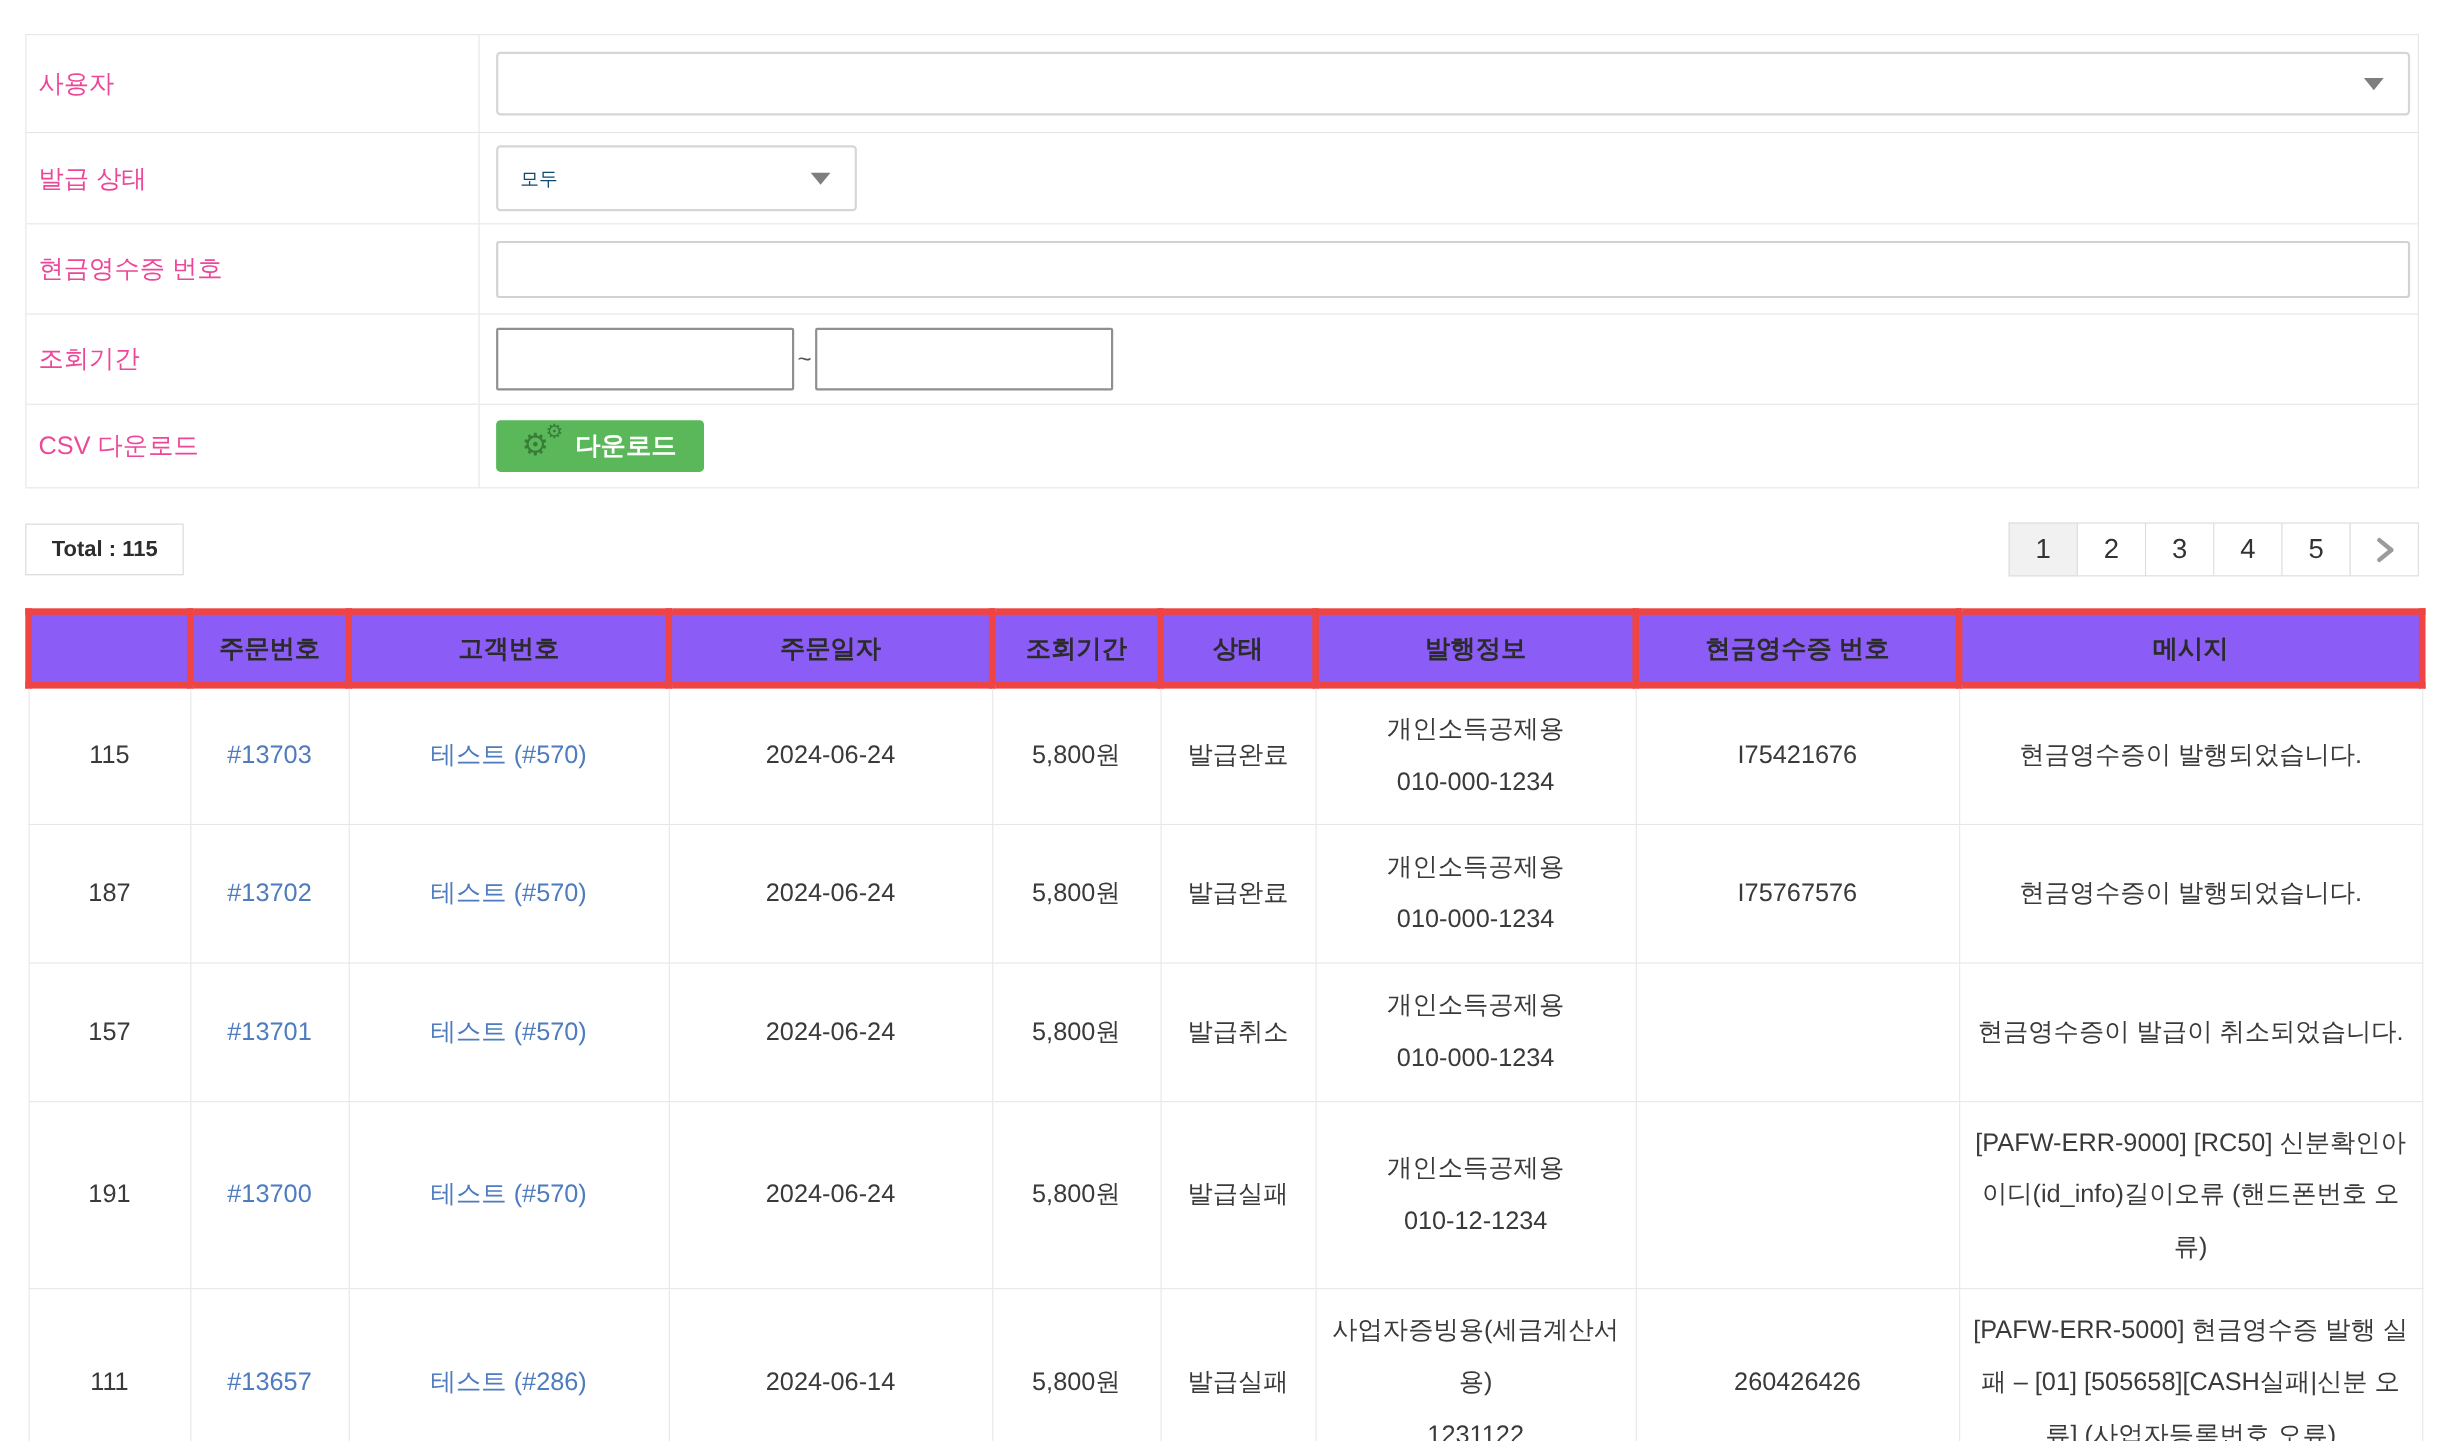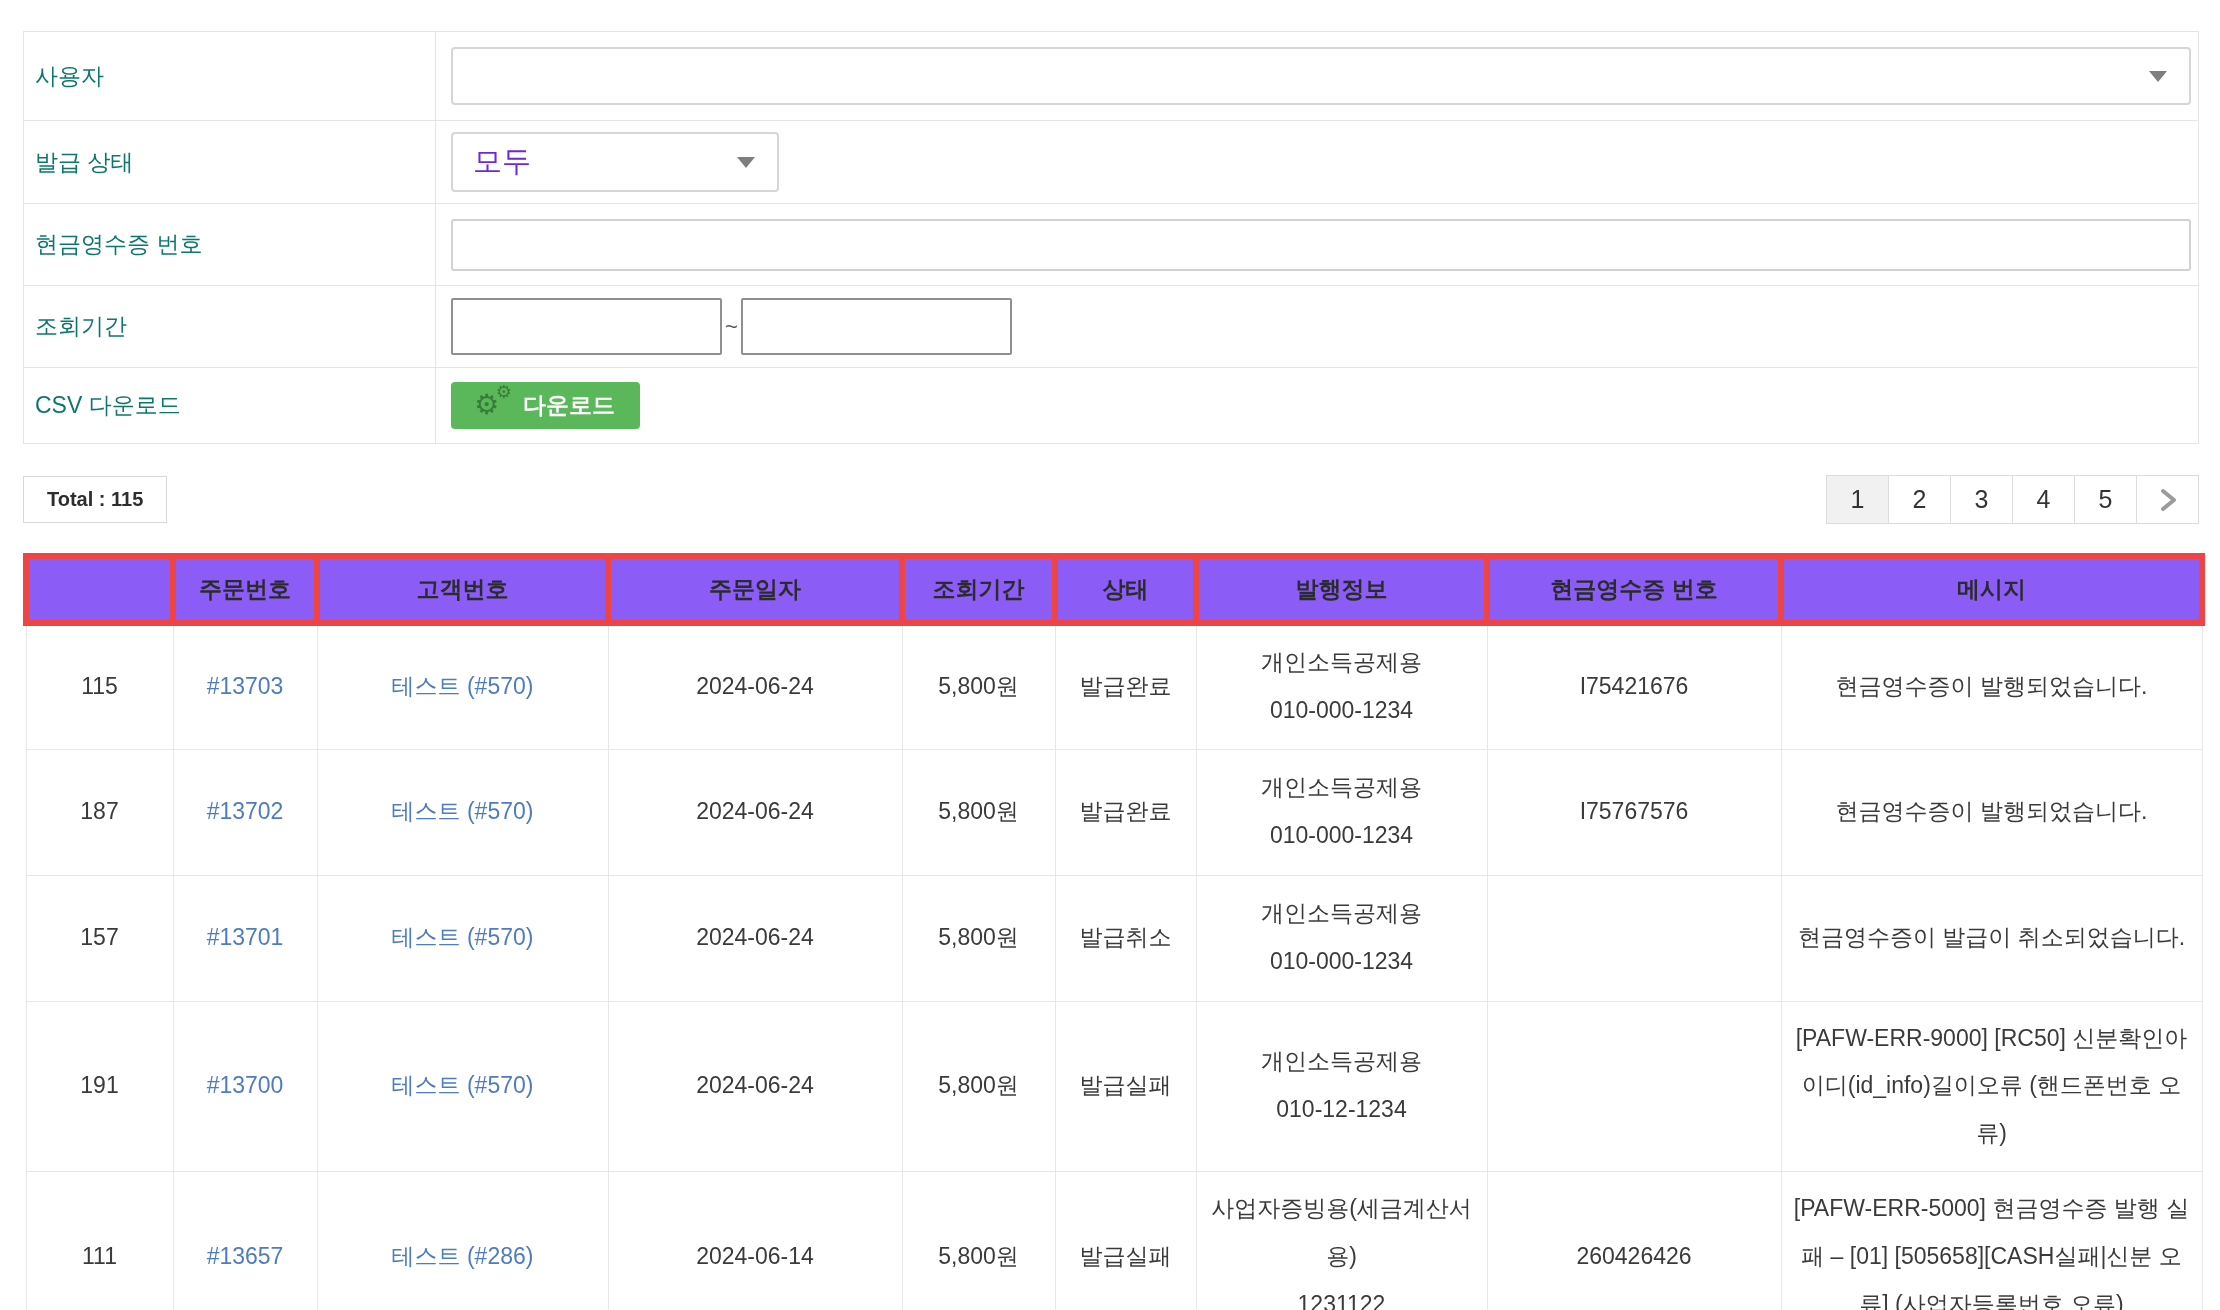--- a/index.html
+++ b/index.html
@@ -15,25 +15,25 @@
     font-family:"Liberation Sans","DejaVu Sans",sans-serif;color:var(--text);
   }
   .page{padding:31px 21px 0 23px;width:2220px;}
 
   
   .filter-table{width:2176px;border:1px solid var(--line);border-bottom:none;}
   .f-row{display:flex;border-bottom:1px solid var(--line);align-items:stretch;}
   .f-row.r1{height:89px;} .f-row.r2{height:83px;} .f-row.r3{height:82px;}
   .f-row.r4{height:82px;} .f-row.r5{height:76px;}
   .f-label{width:412px;flex:none;border-right:1px solid var(--line);
-    display:flex;align-items:center;padding-left:11px;font-size:23px;color:#0f766e;}
+    display:flex;align-items:center;padding-left:11px;font-size:23px;color:#ec4899;}
   .f-input{flex:1;display:flex;align-items:center;padding:0 7px 0 15px;}
 
   .sel{position:relative;border:2px solid #d6d6d6;border-radius:4px;background:#fff;
-    display:flex;align-items:center;font-size:29px;color:#6d28d9;}
+    display:flex;align-items:center;font-size:17px;color:#0c4a6e;}
   .sel .caret{position:absolute;right:22px;top:50%;margin-top:-5px;width:0;height:0;
     border-left:9px solid transparent;border-right:9px solid transparent;border-top:11px solid #7e7e7e;}
   .sel.user-sel{height:58px;width:100%;}
   .sel.status-sel{height:60px;width:328px;padding-left:20px;}
   .txt-input{height:52px;width:100%;border:2px solid #d2d2d2;border-radius:3px;
     font-size:23px;padding:0 14px;color:#333;outline:none;background:#fff;}
   .date-input{height:57px;width:271px;border:2px solid #8f8f8f;border-radius:2px;
     font-size:23px;padding:0 12px;color:#333;outline:none;background:#fff;}
   .tilde{margin:0 3px;font-size:22px;color:#555;flex:none;}
 

